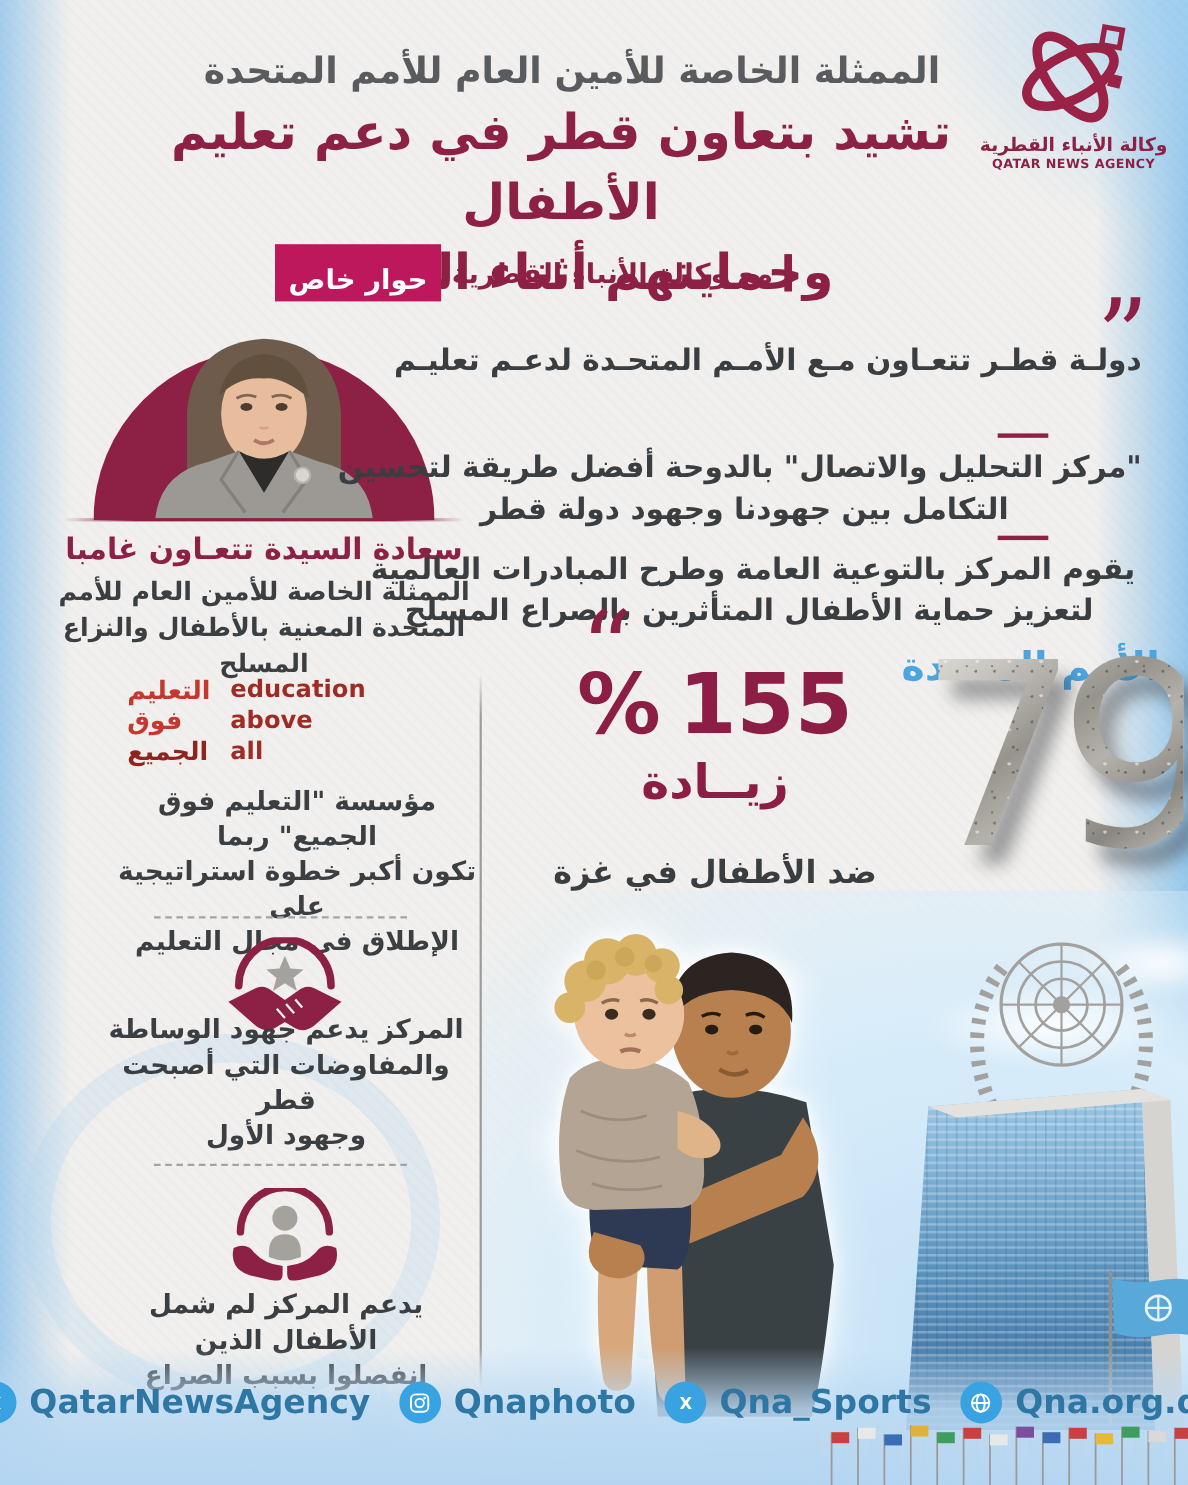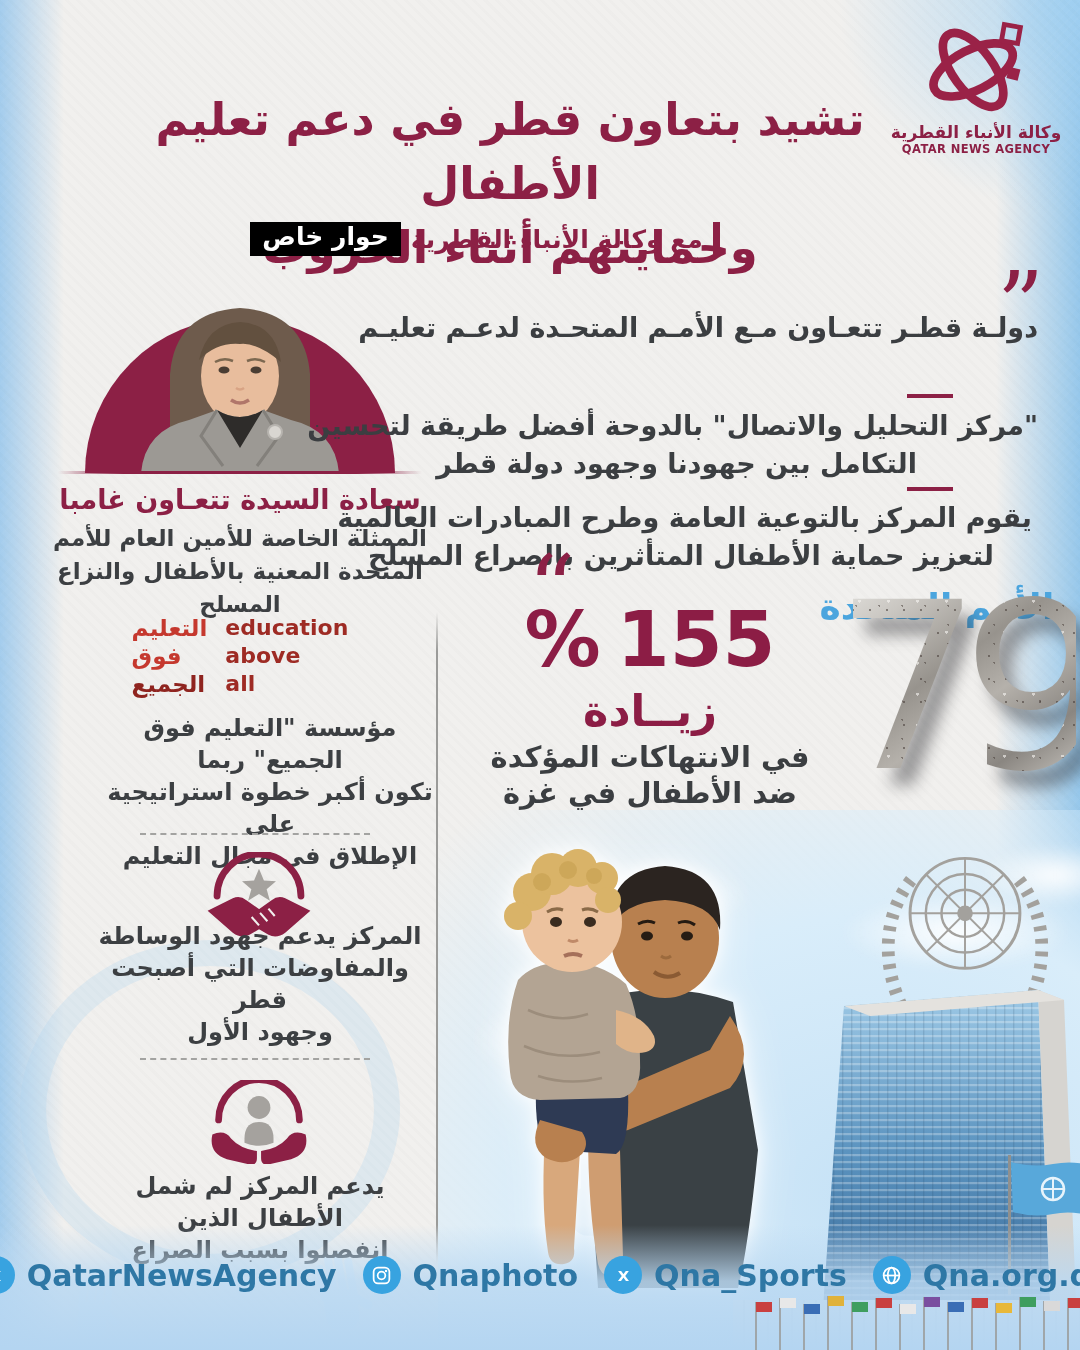--- a/index.html
+++ b/index.html
@@ -32,22 +32,22 @@
   .qna-logo{ right:14px; top:20px; width:180px; text-align:center; z-index:9; }
   .qna-logo .ar{ color:#8C2045; font-weight:bold; font-size:17px; margin-top:2px; }
   .qna-logo .en{ color:#8C2045; font-weight:bold; font-size:11.5px; letter-spacing:.4px; }
 
   .kicker{ left:150px; right:190px; top:44px; text-align:center;
     font-size:33px; font-weight:bold; color:#595b5e; z-index:8; direction:rtl; }
   .title{ left:90px; right:150px; top:88px; text-align:center; z-index:8; direction:rtl;
     color:#8C2045; font-weight:bold; font-size:45px; line-height:64px; }
   .badge-row{ left:0; right:110px; top:222px; display:flex; justify-content:center;
     align-items:center; gap:10px; z-index:8; }
-  .badge-box{ background:#000000; color:#fff; font-size:25px; font-weight:bold;
-    padding:0 12px 5px; direction:rtl; }
+  .badge-box{ background:#be185d; color:#fff; font-size:25px; font-weight:bold;
+    padding:18px 12px 5px; direction:rtl; }
   .badge-rest{ color:#8C2045; font-size:25px; font-weight:bold; direction:rtl; }
   .badge-bar{ width:7px; height:34px; background:#8C2045; }
 
   
   .profile-visual{ left:85px; top:296px; width:310px; height:177px; overflow:hidden; z-index:5; }
   .dome{ position:absolute; left:0; top:22px; width:310px; height:155px;
     background:#8C2045; border-radius:310px 310px 0 0; }
   .portrait{ position:absolute; left:42px; top:0; width:226px; height:177px; }
   .profile-line{ left:58px; top:471px; width:364px; height:2.5px; z-index:5;
     background:linear-gradient(90deg, rgba(140,32,69,0), #8C2045 18%, #8C2045 82%, rgba(140,32,69,0)); }
@@ -57,21 +57,21 @@
     color:#3c3f42; font-size:23px; font-weight:bold; line-height:33px; z-index:5; }
 
   
   .quote-mark{ font-family:"DejaVu Serif", serif; color:#8C2045; font-size:92px;
     line-height:.6; z-index:5; }
   .qline{ direction:rtl; text-align:right; color:#3b3e41; font-weight:bold;
     font-size:27px; z-index:5; white-space:nowrap; }
   .qsep{ width:46px; height:4px; background:#8C2045; z-index:5; }
 
   
-  .eaa-logo{ left:140px; top:614px; width:200px; display:flex; justify-content:center;
+  .eaa-logo{ left:124px; top:614px; width:200px; display:flex; justify-content:center;
     gap:9px; z-index:5; }
   .eaa-ar{ text-align:left; direction:rtl; font-weight:bold; font-size:23px; line-height:28px; }
   .eaa-ar .r1,.eaa-ar .r2{ color:#c5382e; } .eaa-ar .r3{ color:#8f241f; }
   .eaa-bar{ width:3px; background:#8f241f; }
   .eaa-en{ text-align:left; font-weight:bold; font-size:22px; line-height:28px; color:#9e2b24; }
   .eaa-text{ left:100px; width:340px; top:712px; text-align:center; direction:rtl;
     color:#3c3f42; font-size:24px; font-weight:bold; line-height:32px; z-index:5; }
 
   .dashed-sep{ left:140px; width:230px; border-top:2px dashed #a3a3a1; z-index:5; }
 
@@ -185,20 +185,21 @@
         <ellipse cx="57" cy="52" rx="45" ry="21" transform="rotate(-27 57 52)"></ellipse>
         <ellipse cx="57" cy="52" rx="45" ry="21" transform="rotate(54 57 52)"></ellipse>
       </g>
       <rect x="88" y="6" width="17" height="17" fill="none" stroke="#9A2247" stroke-width="5" transform="rotate(10 96 14)"></rect>
       <rect x="93" y="50" width="12" height="12" fill="#9A2247" transform="rotate(14 99 56)"></rect>
     </svg>
     <div class="ar">وكالة الأنباء القطرية</div>
     <div class="en">QATAR NEWS AGENCY</div>
   </div>
 
+  <div class="abs kicker">الممثلة الخاصة للأمين العام للأمم المتحدة</div>
   <div class="abs title">
     <div>تشيد بتعاون قطر في دعم تعليم الأطفال</div>
     <div>وحمايتهم أثناء الحروب</div>
   </div>
 
   <div class="abs badge-row">
     <span class="badge-box">حوار خاص</span>
     <span class="badge-rest">مع وكالة الأنباء القطرية</span>
     <span class="badge-bar"></span>
   </div>
@@ -287,21 +288,20 @@
   <div class="abs block-text" style="top:1170px;">
     <div>يدعم المركز لم شمل الأطفال الذين</div>
     <div>انفصلوا بسبب الصراع</div>
   </div>
 
   <div class="abs stat stat-number">
     <span>%</span>
     <span>155</span>
   </div>
   <div class="abs stat stat-word">زيــادة</div>
-  <div class="abs stat stat-desc1">في الانتهاكات المؤكدة</div>
   <div class="abs stat stat-desc2">ضد الأطفال في غزة</div>
 
   <div class="abs un-label">الأمم المتحدة</div>
   <div class="abs un-number">79</div>
 
   <svg class="abs un-emblem" viewBox="0 0 210 190">
     <g stroke="#a3a19d" fill="none">
       <circle cx="105" cy="78" r="56" stroke-width="3"></circle>
       <circle cx="105" cy="78" r="40" stroke-width="2.5"></circle>
       <circle cx="105" cy="78" r="24" stroke-width="2.5"></circle>

